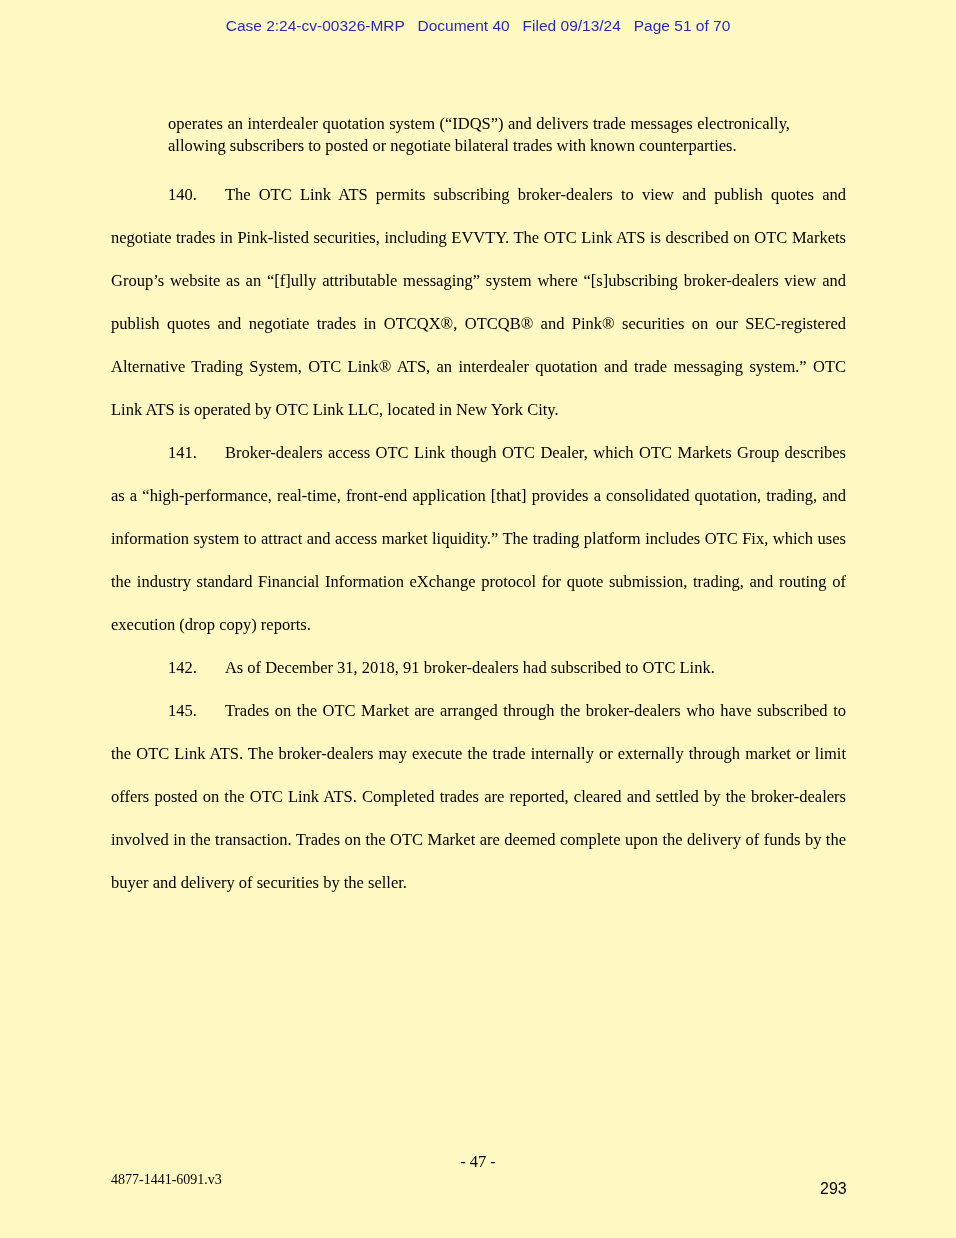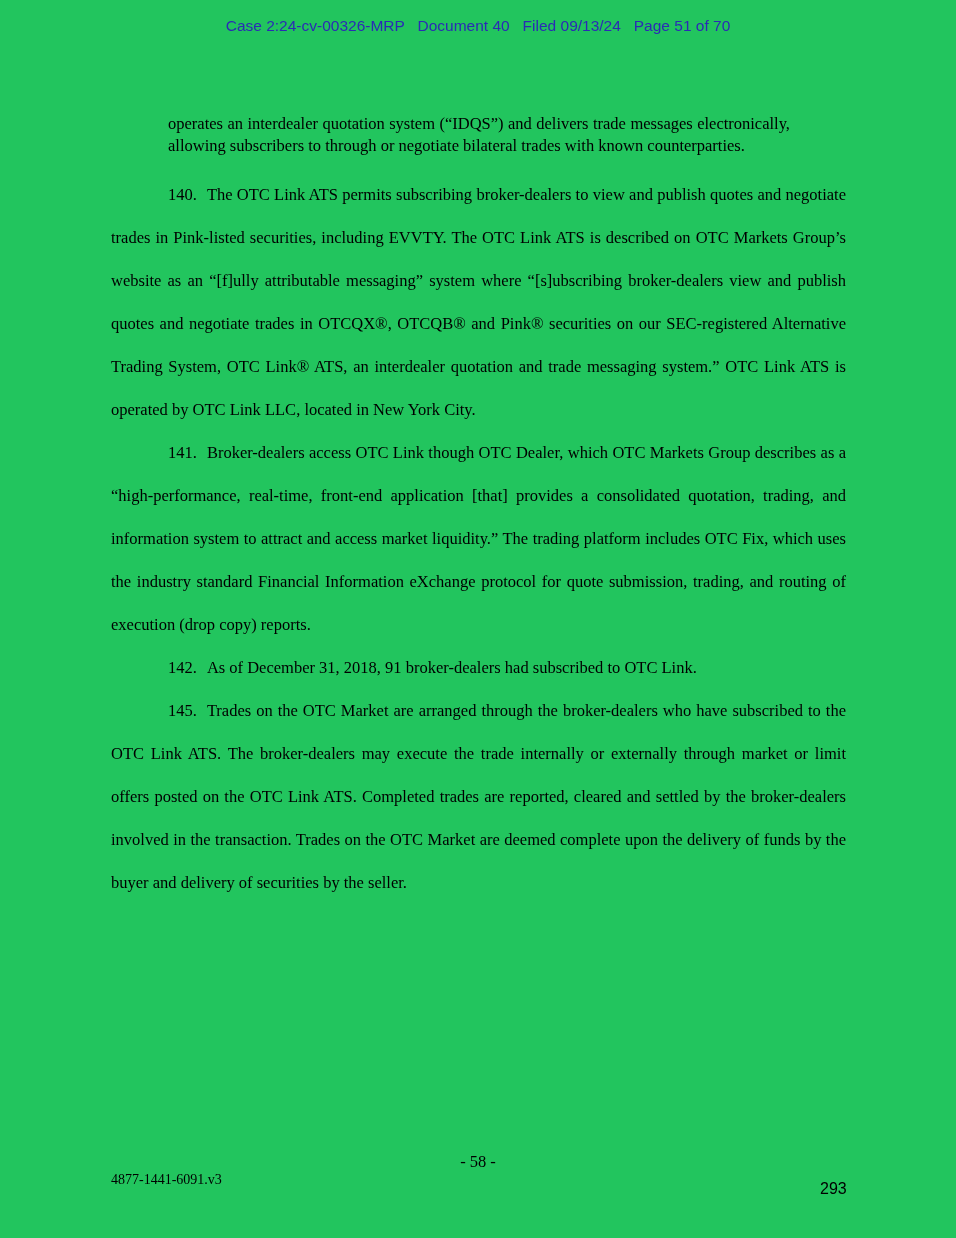--- a/index.html
+++ b/index.html
@@ -1,20 +1,20 @@
 <!DOCTYPE html>
 <html><head>
 <meta charset="utf-8">
 <style>
   html, body { margin: 0; padding: 0; background: #ffffff; }
   .page {
     position: relative;
     width: 956px;
     height: 1238px;
-    background: #22c55e;
+    background: #fef9c3;
     font-family: "Liberation Serif", serif;
     color: #000000;
     overflow: hidden;
   }
   .case-stamp {
     position: absolute;
     top: 17px;
     left: 0;
     right: 0;
     text-align: center;
@@ -37,21 +37,21 @@
     text-align: justify;
   }
   .para {
     margin: 0;
     font-size: 16.5px;
     line-height: 43px;
     text-align: justify;
     text-indent: 57px;
   }
   .para.first { margin-top: 17px; }
-  .pnum { margin-right: 10px; }
+  .pnum { margin-right: 28px; }
   .footer-page {
     position: absolute;
     top: 1152px;
     left: 0;
     right: 0;
     text-align: center;
     font-size: 16.5px;
   }
   .footer-docid {
     position: absolute;
@@ -69,33 +69,33 @@
 </style>
 </head>
 <body>
 
 <div class="page">
 
   <div class="case-stamp">Case 2:24-cv-00326-MRP   Document 40   Filed 09/13/24   Page 51 of 70</div>
 
   <div class="content">
 
-    <div class="blockquote">operates an interdealer quotation system (“IDQS”) and delivers trade messages electronically, allowing subscribers to through or negotiate bilateral trades with known counterparties.</div>
+    <div class="blockquote">operates an interdealer quotation system (“IDQS”) and delivers trade messages electronically, allowing subscribers to posted or negotiate bilateral trades with known counterparties.</div>
 
     <p class="para first"><span class="pnum">140.</span><span>The OTC Link ATS permits subscribing broker-dealers to view and publish quotes and negotiate trades in Pink-listed securities, including EVVTY.  The OTC Link ATS is described on OTC Markets Group’s website as an “[f]ully attributable messaging” system where “[s]ubscribing broker-dealers view and publish quotes and negotiate trades in OTCQX®, OTCQB® and Pink® securities on our SEC-registered Alternative Trading System, OTC Link® ATS, an interdealer quotation and trade messaging system.”  OTC Link ATS is operated by OTC Link LLC, located in New York City.</span></p>
 
     <p class="para"><span class="pnum">141.</span><span>Broker-dealers access OTC Link though OTC Dealer, which OTC Markets Group describes as a “high-performance, real-time, front-end application [that] provides a consolidated quotation, trading, and information system to attract and access market liquidity.”  The trading platform includes OTC Fix, which uses the industry standard Financial Information eXchange protocol for quote submission, trading, and routing of execution (drop copy) reports.</span></p>
 
     <p class="para"><span class="pnum">142.</span><span>As of December 31, 2018, 91 broker-dealers had subscribed to OTC Link.</span></p>
 
 
 
     <p class="para"><span class="pnum">145.</span><span>Trades on the OTC Market are arranged through the broker-dealers who have subscribed to the OTC Link ATS.  The broker-dealers may execute the trade internally or externally through market or limit offers posted on the OTC Link ATS.  Completed trades are reported, cleared and settled by the broker-dealers involved in the transaction.  Trades on the OTC Market are deemed complete upon the delivery of funds by the buyer and delivery of securities by the seller.</span></p>
 
   </div>
 
-  <div class="footer-page">- 58 -</div>
+  <div class="footer-page">- 47 -</div>
 
   <div class="footer-docid">4877-1441-6091.v3</div>
 
   <div class="footer-bates">293</div>
 
 </div>
 
 </body></html>

